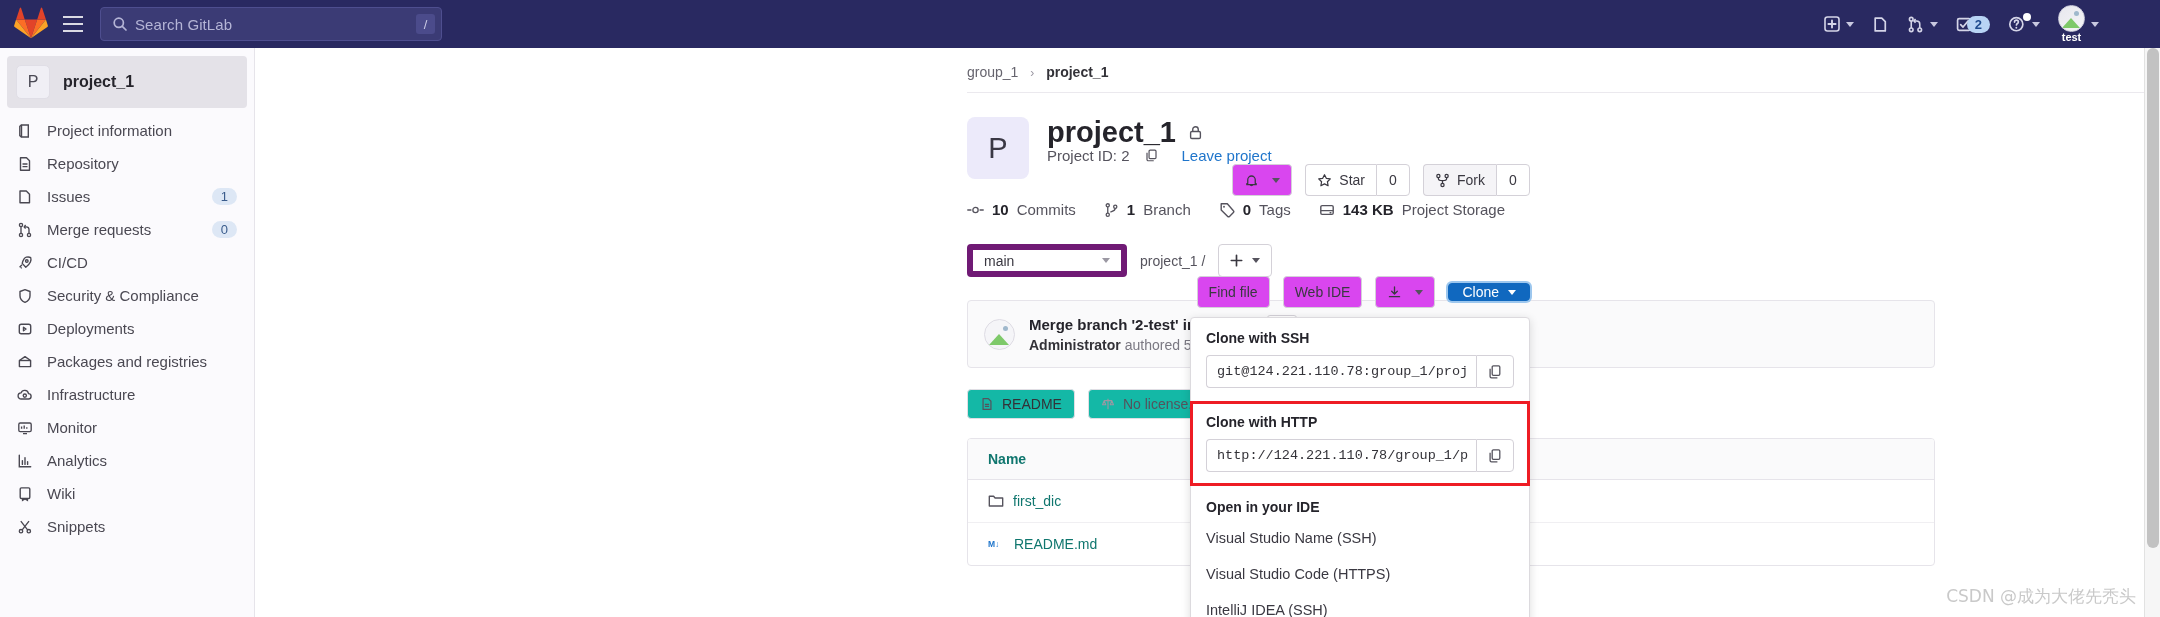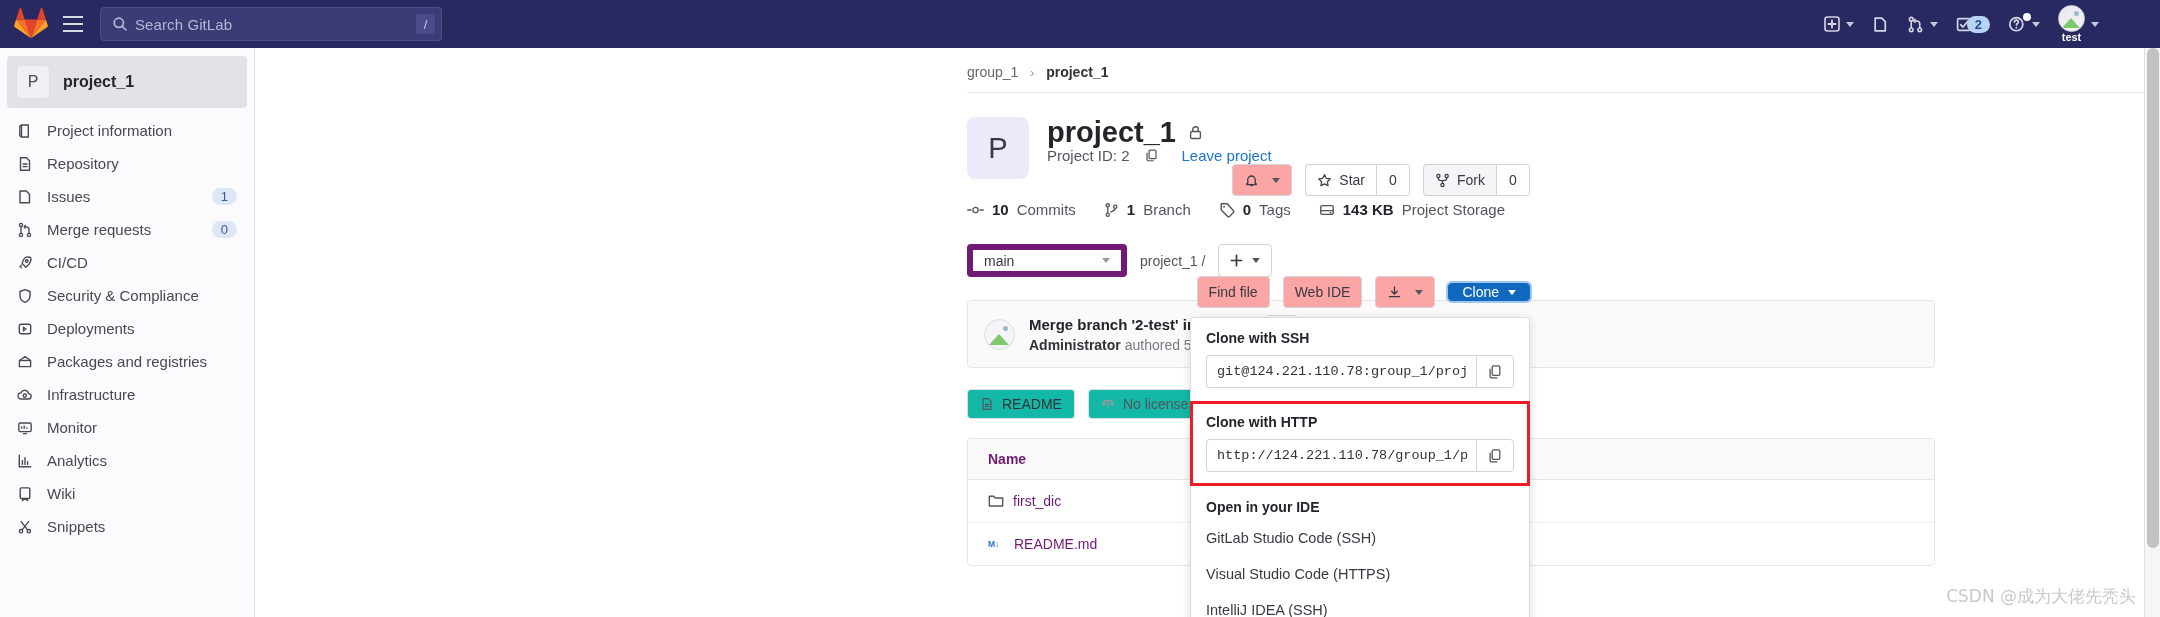--- a/index.html
+++ b/index.html
@@ -164,21 +164,21 @@
   }
   .stat { display: flex; align-items: center; gap: 8px; cursor: pointer; }
   .stat b { color: #25242b; font-weight: 700; }
 
   .hero-actions {
     position: absolute; right: 630px; top: 116px;
     display: flex; align-items: center; gap: 13px;
   }
   .btn {
     height: 32px; border: 1px solid #d4d1d8; border-radius: 4px;
-    background: #fca5a5; color: #3a3841; font-size: 14px;
+    background: #d946ef; color: #3a3841; font-size: 14px;
     display: flex; align-items: center; padding: 0 11px; gap: 7px;
     cursor: pointer; white-space: nowrap;
   }
   .btn-split { display: flex; align-items: stretch; }
   .btn-split .a {
     border: 1px solid #d4d1d8; border-right: none;
     border-radius: 4px 0 0 4px; background: #fff;
     height: 32px; display:flex; align-items:center; gap:7px; padding: 0 11px;
     font-size: 14px; color: #3a3841; cursor: pointer;
   }
@@ -266,21 +266,21 @@
   }
   .ft-head {
     display: flex; background: #fafafb; border-bottom: 1px solid #e6e4ea;
     padding: 12px 20px; font-size: 14px; font-weight: 700; color: #25242b;
   }
   .ft-row {
     display: flex; padding: 13px 20px; font-size: 14px;
     border-bottom: 1px solid #f0eff2; align-items: center;
   }
   .ft-row:last-child { border-bottom: none; }
-  .col-name { width: 330px; display: flex; align-items: center; gap: 9px; color: #701a75; }
+  .col-name { width: 330px; display: flex; align-items: center; gap: 9px; color: #0f766e; }
   .col-commit { color: #7a7882; }
   .ft-head .col-commit { color: #25242b; }
   .fname { cursor: pointer; }
 
   
   .clone-pop {
     position: absolute; right: 630px; top: 269px;
     width: 340px; background: #fff;
     border: 1px solid #dcdade; border-radius: 4px;
     box-shadow: 0 2px 10px rgba(0,0,0,.14);
@@ -820,21 +820,21 @@
           <div class="clone-copy">
             <svg width="16" height="16" viewBox="0 0 16 16" fill="none" stroke="#55535d" stroke-width="1.3">
                 <rect x="5.2" y="1.9" width="7.6" height="9.4" rx="1.2"></rect>
                 <path d="M10.4 13.8H4.5a1.4 1.4 0 0 1-1.4-1.4V4.8"></path>
               </svg>
           </div>
         </div>
       </div>
 
       <div class="ide-head">Open in your IDE</div>
-      <div class="ide-item">GitLab Studio Code (SSH)</div>
+      <div class="ide-item">Visual Studio Name (SSH)</div>
       <div class="ide-item">Visual Studio Code (HTTPS)</div>
       <div class="ide-item">IntelliJ IDEA (SSH)</div>
 
     </div>
 
   </div>
 </div>
 
 <div class="vscroll">
   <div class="thumb"></div>

